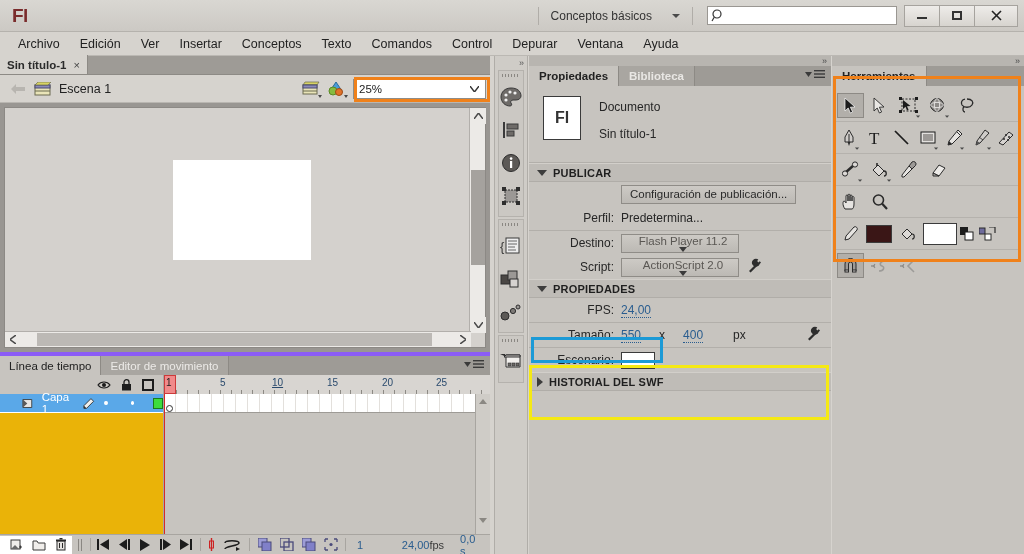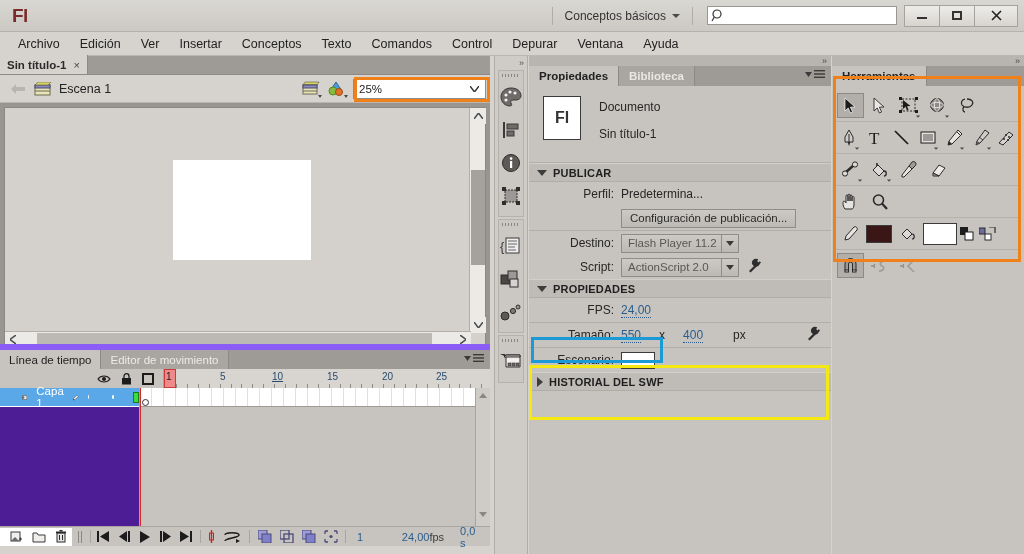--- a/index.html
+++ b/index.html
@@ -20,21 +20,21 @@
     border-bottom:1px solid #b5b2ad;
     display:flex; align-items:center;
   }
   .fl-logo {
     margin-left:12px; font-family:"Liberation Sans", sans-serif;
     font-weight:bold; font-size:19px; color:#7a2b2b; letter-spacing:-0.5px;
   }
   .tb-spacer { flex:1; }
   .ws-sep { width:1px; height:18px; background:#b0ada8; margin:0 6px; }
   .ws-menu {
-    display:flex; align-items:center; gap:6px; font-size:12px;
+    display:flex; align-items:center; gap:20px; font-size:12px;
     color:#333; padding:2px 6px; cursor:default;
   }
   .caret-dn {
     width:0;height:0;border-left:4px solid transparent;border-right:4px solid transparent;
     border-top:4px solid #4a4a4a;
   }
   .search-wrap {
     position:relative; width:190px; height:19px; margin:0 8px;
     background:#fff; border:1px solid #9a9792;
   }
@@ -165,21 +165,21 @@
 
   .prow { display:flex; align-items:center; min-height:24px; padding:2px 10px 2px 0; }
   .plabel { width:92px; text-align:right; padding-right:7px; font-size:12px; color:#262626; }
   .pbtn {
     background:linear-gradient(#cdcac5,#bcb9b4); border:1px solid #8f8c87;
     font-size:11.5px; color:#2a2a2a; padding:2px 8px; height:19px; display:inline-flex; align-items:center;
   }
   .pselect {
     display:inline-flex; align-items:center; height:19px;
     background:linear-gradient(#cdcac5,#bcb9b4); border:1px solid #8f8c87;
-    font-size:11.5px; color:#5a5753; padding:0 0 0 6px; min-width:118px;
+    font-size:11.5px; color:#5a5753; padding:0 0 0 6px; min-width:118px;flex-direction:column;
   }
   .pselect .sep { width:1px; height:17px; background:#8f8c87; margin-left:auto; }
   .pselect .arw { width:16px; display:flex; align-items:center; justify-content:center; }
   .plink { color:#2a5d8f; font-size:12px; border-bottom:1px dotted #2a5d8f; cursor:pointer; }
   .ptext { font-size:12px; color:#262626; }
   .divline { height:1px; background:#b2afaa; margin:0; }
   .swatch-white { width:34px; height:17px; background:#fff; border:1px solid #3b3b3b; }
 
   .hl-blue {
     position:absolute; left:531px; top:337px; width:132px; height:26px;
@@ -211,40 +211,40 @@
     border-left:3px solid transparent; border-top:3px solid transparent; border-right:3px solid #4a4a4a;
     transform:rotate(45deg); }
   .colorchip { width:26px; height:18px; border:1px solid #3b3b3b; }
   .hl-orange-tools {
     position:absolute; left:833px; top:76px; width:188px; height:186px;
     border:3px solid #f0811a; pointer-events:none;
   }
 
   
   .timeline {
-    position:absolute; left:0; top:344px; width:490px; height:202px;
-    background:#c7c4bf; border-top:6px solid #8b5cf6;
+    position:absolute; left:0; top:352px; width:490px; height:202px;
+    background:#c7c4bf; border-top:4px solid #8b5cf6;
   }
   .tl-tabrow { height:19px; background:#9e9b96; display:flex; position:relative; }
   .tl-tab { background:#a9a6a1; color:#eceae7; font-size:11.5px;
             display:flex; align-items:center; padding:0 9px; border-right:1px solid #8d8a85; }
   .tl-tab.active { background:#c7c4bf; color:#222; }
   .tl-tabrow .menuico { position:absolute; right:6px; top:4px; display:flex; gap:2px; align-items:center; }
 
   .tl-header { display:flex; height:19px; background:#c7c4bf; }
   .layer-head { width:164px; display:flex; align-items:center; justify-content:flex-end;
                 gap:10px; padding-right:9px; border-right:1px solid #a8a5a0; }
   .ruler { position:relative; flex:1; background:#d8d5d1; overflow:hidden; }
   .ruler .tick-lbl { position:absolute; top:2px; font-size:10px; color:#2a4a6d; }
   .ruler .tick { position:absolute; bottom:0; width:1px; height:4px; background:#8d8a85; }
   .playhead-head { position:absolute; top:0; width:12px; height:19px; background:#f08a8a;
                    border:1px solid #cc3a3a; }
 
   .tl-body { display:flex; height:140px; }
-  .layer-col { width:140px; background:#4c1d95; border-right:1px solid #a8a5a0; }
+  .layer-col { width:164px; background:#eab308; border-right:1px solid #a8a5a0; }
   .layer-row {
     height:19px; background:#5aa8e8; display:flex; align-items:center; gap:9px;
     padding-left:22px; border-bottom:1px solid #fff; color:#fff; font-size:11.5px;
   }
   .dot { width:4px; height:4px; border-radius:50%; background:#fff; }
   .green-sq { width:11px; height:11px; background:#3ddc3d; border:1px solid #1b7a1b; }
   .frames { position:relative; flex:1; background:#c7c4bf; overflow:hidden; }
   .framerow { position:absolute; left:0; top:0; height:19px; width:100%;
     background:
       repeating-linear-gradient(90deg,#fff 0 11px,#e3e0dc 11px 12px);
@@ -520,27 +520,27 @@
         <div class="doc-meta">
           <div>Documento</div>
           <div>Sin título-1</div>
         </div>
       </div>
 
       <div class="section-head">
         <span class="tri-dn"></span>
         <span>PUBLICAR</span>
       </div>
+      <div class="prow" style="padding-left:0;">
+        <div class="plabel"></div>
+        <div class="pbtn">Configuración de publicación...</div>
+      </div>
       <div class="prow">
         <div class="plabel">Perfil:</div>
         <div class="ptext">Predetermina...</div>
-      </div>
-      <div class="prow" style="padding-left:0;">
-        <div class="plabel"></div>
-        <div class="pbtn">Configuración de publicación...</div>
       </div>
       <div class="divline"></div>
       <div class="prow">
         <div class="plabel">Destino:</div>
         <div class="pselect">
           <span>Flash Player 11.2</span>
           <span class="sep"></span>
           <span class="arw">
             <svg width="8" height="5" viewBox="0 0 8 5">
                 <path d="M0 0 L4 5 L8 0" fill="#3a3a3a"></path>

